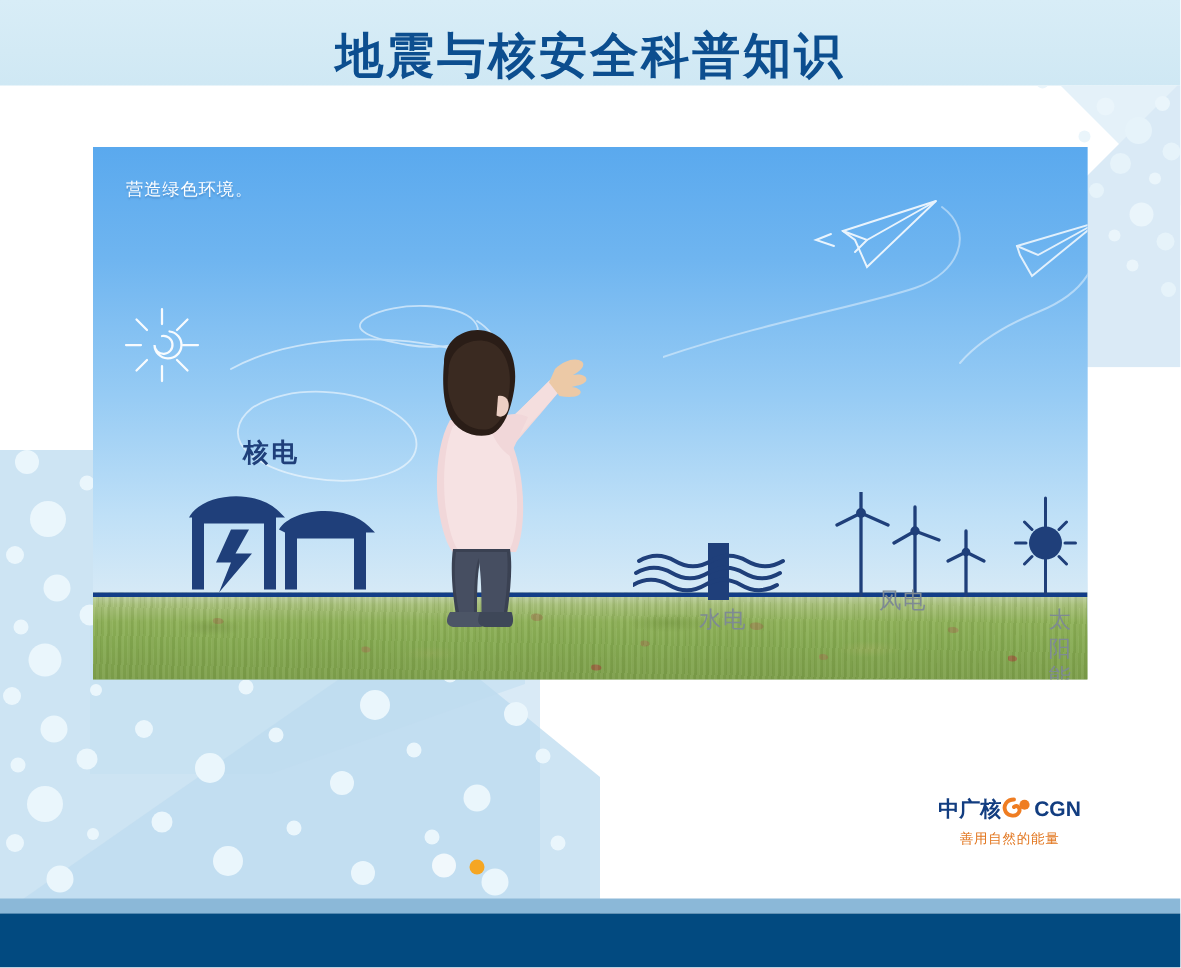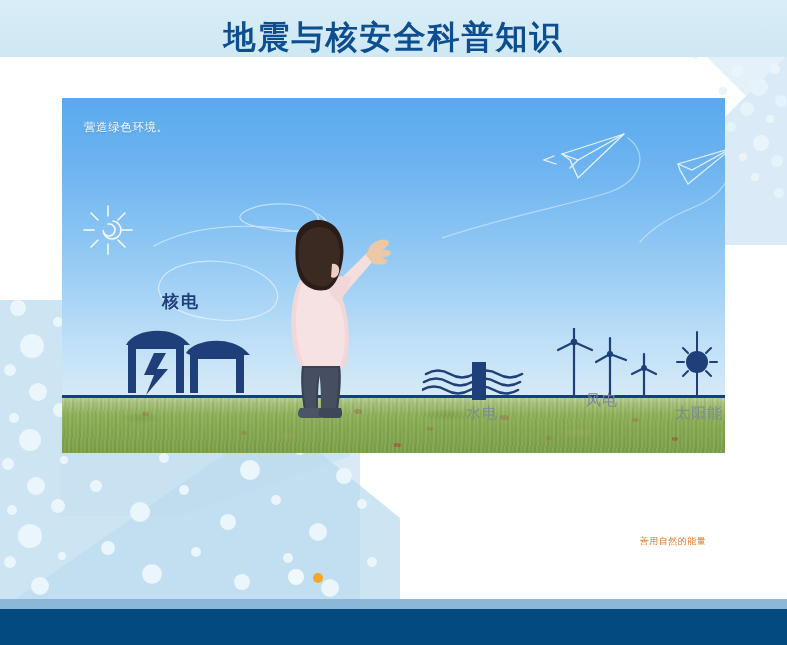--- a/index.html
+++ b/index.html
@@ -359,21 +359,21 @@
   <div class="elabel" style="left:524px;top:293px">风电</div>
 
   <svg style="position:absolute;left:600px;top:232px;width:70px;height:68px" viewBox="0 0 70 68">
     <g stroke="#1f3f7a" fill="none" stroke-width="2" stroke-linecap="round">
       <path d="M35 2 v64"></path>
       <circle cx="35" cy="32" r="11" fill="#1f3f7a" stroke="none"></circle>
       <path d="M35 12 v7 M35 45 v7 M15 32 h7 M48 32 h7
                M21 18 l5 5 M44 41 l5 5 M49 18 l-5 5 M21 46 l5 -5"></path>
     </g>
   </svg>
-  <div class="elabel" style="left:613px;top:306px">太阳能</div>
+  <div class="elabel" style="left:637px;top:306px">太阳能</div>
 
   <svg style="position:absolute;left:190px;top:120px;width:160px;height:200px" viewBox="0 0 160 200">
 
     <path d="M74 74 C88 62 104 46 114 36 L124 28 L131 33 L120 44 C110 56 96 72 86 84 Z" fill="#f2d8d8"></path>
     <path d="M76 72 C90 60 104 46 114 36 L122 30 L128 34 L118 46 C108 58 94 72 84 84 Z" fill="#f4dede"></path>
 
     <path d="M118 28 c6 -6 14 -8 18 -5 c3 3 -2 7 -6 9 c4 -1 9 0 9 3 c0 3 -6 4 -10 5 c3 0 7 2 6 4 c-1 3 -8 3 -14 2 l-7 -9z" fill="#ecc9a6"></path>
 
     <path d="M48 62 C40 76 38 100 40 118 C42 134 46 146 50 150 L92 150 C96 142 98 124 96 106 C94 86 88 70 78 62 Z" fill="#f1d7d9"></path>
     <path d="M50 66 C44 80 43 102 45 120 C47 134 50 144 53 148 L88 148 C92 140 94 122 92 106 C90 88 84 72 76 66 Z" fill="#f6e2e3"></path>
@@ -390,18 +390,24 @@
 
     <path d="M48 190 c-3 5 -3 9 2 10 l18 0 c3 0 4 -4 2 -10 z" fill="#4c5566"></path>
     <path d="M68 190 c-2 5 -2 9 3 10 l16 0 c3 0 4 -5 2 -10 z" fill="#3e4758"></path>
   </svg>
 </div>
 
 <div class="logos">
 
 
   <div class="logo-block" style="left:108px;top:6px;width:130px">
+    <div class="cgn-wordmark">
+      <span>中广核</span><svg class="cgn-swirl" viewBox="0 0 20 15">
+          <path d="M8 2 C3 2 1 6 2 9 C3 13 9 14 11 11 C13 8 10 5 8 7" fill="none" stroke="#ef7d22" stroke-width="2.6" stroke-linecap="round"></path>
+          <circle cx="15" cy="5.5" r="3.4" fill="#ef7d22"></circle>
+        </svg><span>CGN</span>
+    </div>
     <div class="logo-cap" style="color:#e2761f">善用自然的能量</div>
   </div>
 </div>
 
 <div class="footer-strip"></div>
 <div class="footer-bar"></div>
 
 </body></html>

